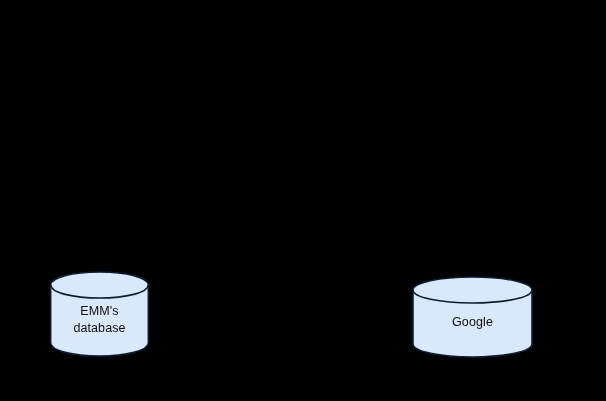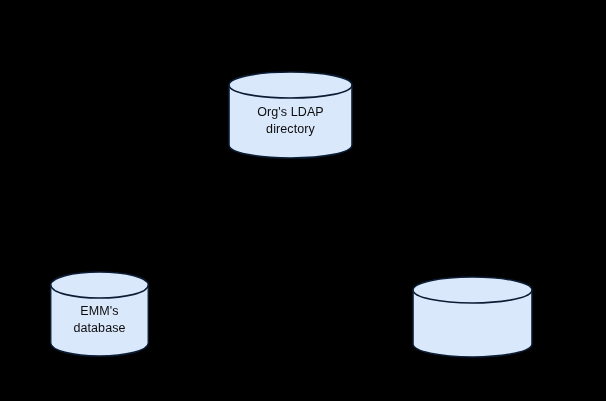--- a/index.html
+++ b/index.html
@@ -68,38 +68,31 @@
   }
   #cyl-google .cyl-label {
     top: 38px;
   }
 </style>
 </head>
 <body>
 
 <div id="canvas">
 
-  <div class="cylinder" id="cyl-ldap">
-    <svg viewBox="0 0 125 88" preserveAspectRatio="none">
-      <path d="M 1 14 L 1 74 C 1 81.7 28.8 87 62.5 87 C 96.2 87 124 81.7 124 74 L 124 14 C 124 6.3 96.2 1 62.5 1 C 28.8 1 1 6.3 1 14 Z" fill="#dae8fc" stroke="#0b1c33" stroke-width="1.6" stroke-linejoin="round"></path>
-      <path d="M 1 14 C 1 21.7 28.8 27 62.5 27 C 96.2 27 124 21.7 124 14" fill="none" stroke="#0b1c33" stroke-width="1.6"></path>
-    </svg>
-    <div class="cyl-label">Org's LDAP
-directory</div>
-  </div>
 
   <div class="cylinder" id="cyl-emm">
     <svg viewBox="0 0 123 86" preserveAspectRatio="none">
       <path d="M 1 14 L 1 72 C 1 79.6 28.4 85 61.5 85 C 94.6 85 122 79.6 122 72 L 122 14 C 122 6.4 94.6 1 61.5 1 C 28.4 1 1 6.4 1 14 Z" fill="#dae8fc" stroke="#0b1c33" stroke-width="1.6" stroke-linejoin="round"></path>
       <path d="M 1 14 C 1 21.6 28.4 27 61.5 27 C 94.6 27 122 21.6 122 14" fill="none" stroke="#0b1c33" stroke-width="1.6"></path>
     </svg>
     <div class="cyl-label">EMM's
 database</div>
   </div>
 
   <div class="cylinder" id="cyl-google">
     <svg viewBox="0 0 121 82" preserveAspectRatio="none">
       <path d="M 1 14 L 1 68 C 1 75.5 27.9 81 60.5 81 C 93.1 81 120 75.5 120 68 L 120 14 C 120 6.5 93.1 1 60.5 1 C 27.9 1 1 6.5 1 14 Z" fill="#dae8fc" stroke="#0b1c33" stroke-width="1.6" stroke-linejoin="round"></path>
       <path d="M 1 14 C 1 21.5 27.9 27 60.5 27 C 93.1 27 120 21.5 120 14" fill="none" stroke="#0b1c33" stroke-width="1.6"></path>
     </svg>
+    <div class="cyl-label">Google</div>
   </div>
 
 </div>
 
 </body></html>

